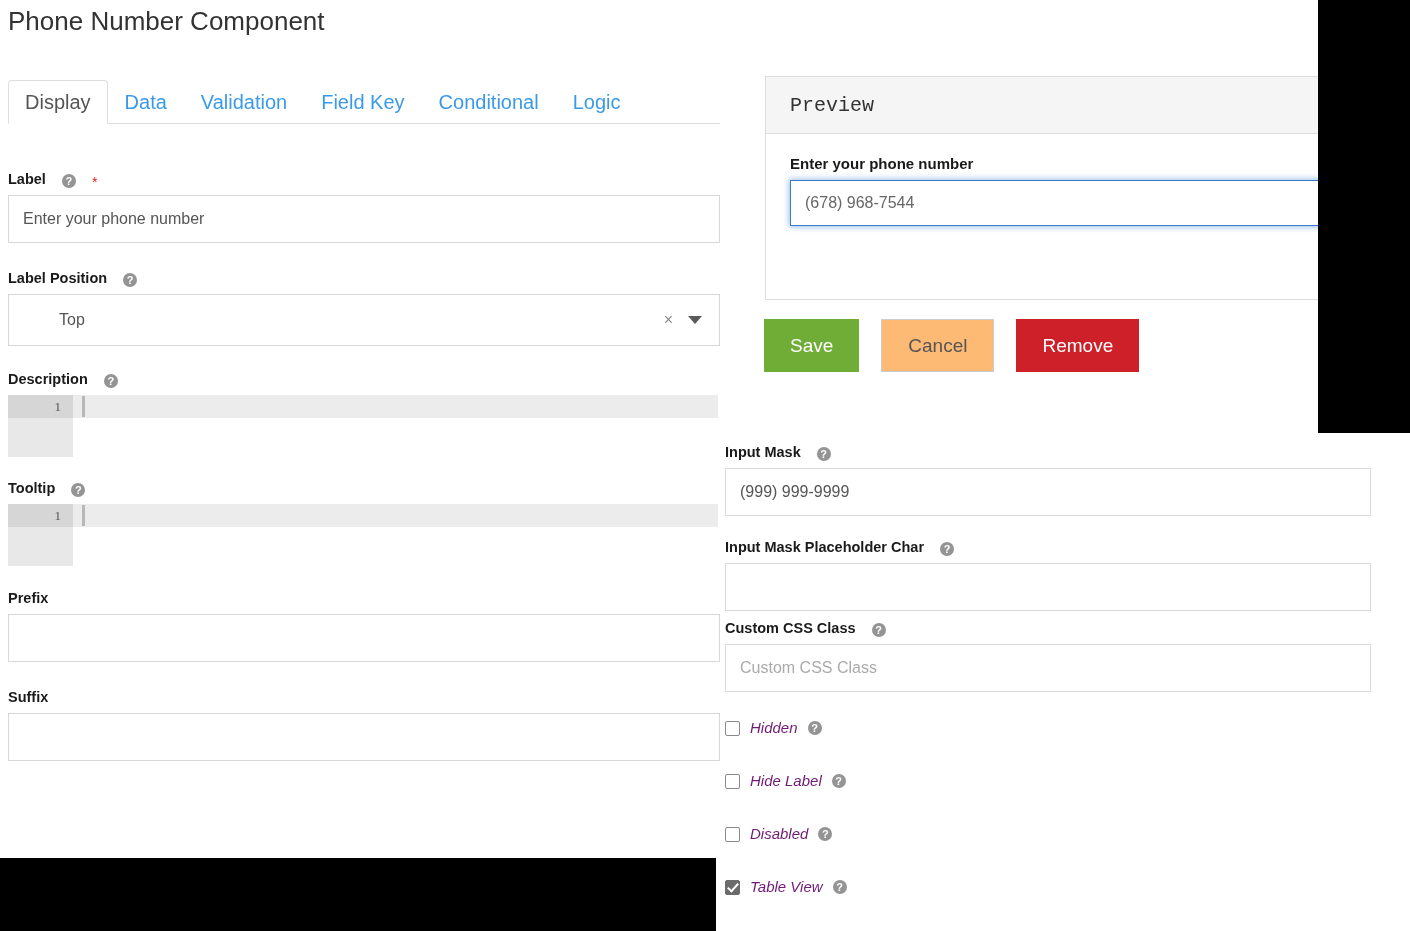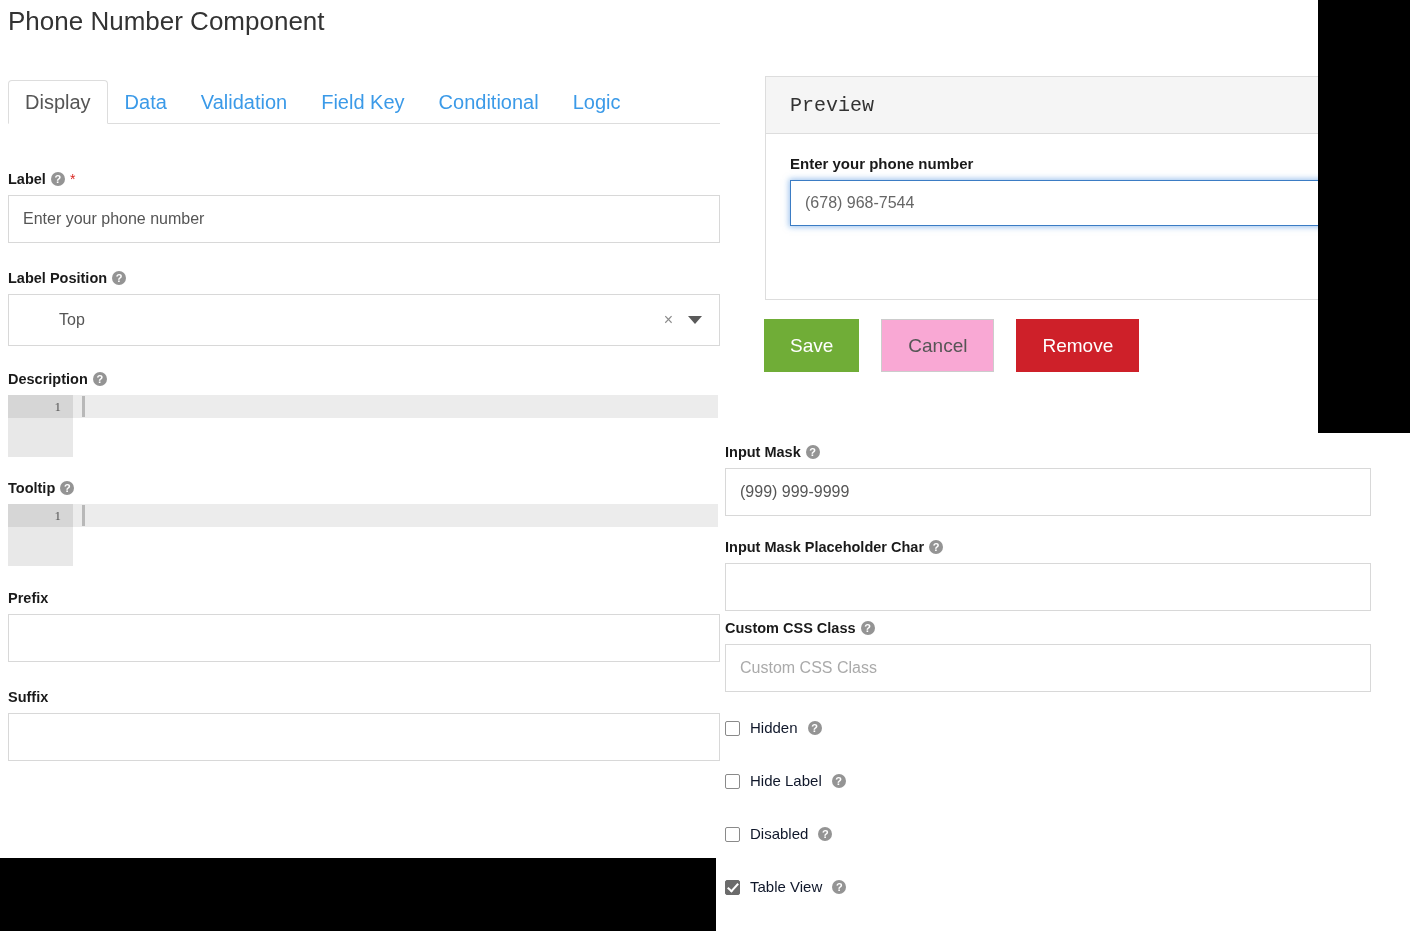--- a/index.html
+++ b/index.html
@@ -43,21 +43,21 @@
   .tab.active {
     color: #555555; background: #ffffff;
     border: 1px solid #dddddd; border-bottom-color: #ffffff;
     cursor: default;
   }
 
   
   .fld-label {
     font-size: 14.5px; font-weight: bold; color: #1a1a1a;
     line-height: 18px; margin-bottom: 7px;
-    display: flex; align-items: center; gap: 5px; white-space: nowrap;
+    display: flex; align-items: flex-end; gap: 16px; white-space: nowrap;
   }
   .help-icon {
     display: inline-block; width: 14px; height: 14px; border-radius: 50%;
     background: #949494; color: #ffffff; font-size: 11px; font-weight: bold;
     line-height: 14px; text-align: center; font-family: "Liberation Sans", sans-serif;
     flex: 0 0 auto; cursor: pointer; user-select: none;
   }
   .req-star { color: #d9241f; font-size: 14px; font-weight: normal; line-height: 12px; }
 
   .txt-input {
@@ -122,21 +122,21 @@
     width: 15px; height: 15px; flex: 0 0 auto;
     border: 1px solid #8a8a8a; border-radius: 2px; background: #ffffff;
     position: relative;
   }
   .chk-box.checked { background: #6b6b6b; border-color: #6b6b6b; }
   .chk-box.checked::after {
     content: ""; position: absolute; left: 4px; top: 0px;
     width: 4px; height: 9px; border: solid #ffffff;
     border-width: 0 2px 2px 0; transform: rotate(42deg);
   }
-  .chk-label { font-size: 15px; color: #0f172a; }
+  .chk-label { font-size: 15px; color: #701a75; font-style: italic; }
 
   
   #preview-panel {
     position: absolute; left: 765px; top: 76px; width: 600px; height: 224px;
     border: 1px solid #dddddd; background: #ffffff;
   }
   #preview-header {
     height: 57px; background: #f5f5f5; border-bottom: 1px solid #dddddd;
     display: flex; align-items: center; padding-left: 24px;
   }
@@ -154,21 +154,21 @@
   }
 
   
   #action-row { position: absolute; left: 764px; top: 319px; display: flex; gap: 22px; }
   .btn {
     height: 53px; padding: 0 26px; border: none; cursor: pointer;
     font-size: 19px; font-family: "Liberation Sans", sans-serif;
     line-height: 53px; text-align: center; white-space: nowrap;
   }
   .btn-save   { background: #70ad37; color: #ffffff; }
-  .btn-cancel { background: #f9a8d4; color: #555555; border: 1px solid #cccccc; line-height: 51px; text-align: right; }
+  .btn-cancel { background: #fdba74; color: #555555; border: 1px solid #cccccc; line-height: 51px; text-align: right; }
   .btn-remove { background: #ce2029; color: #ffffff; }
 </style>
 </head>
 <body>
 
 <div id="root">
 
   <div id="page-title">Phone Number Component</div>
 
   <div id="tabbar">

